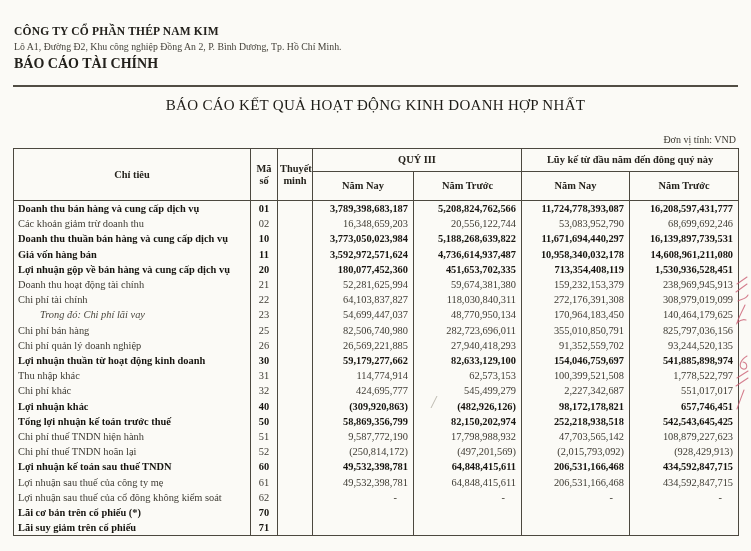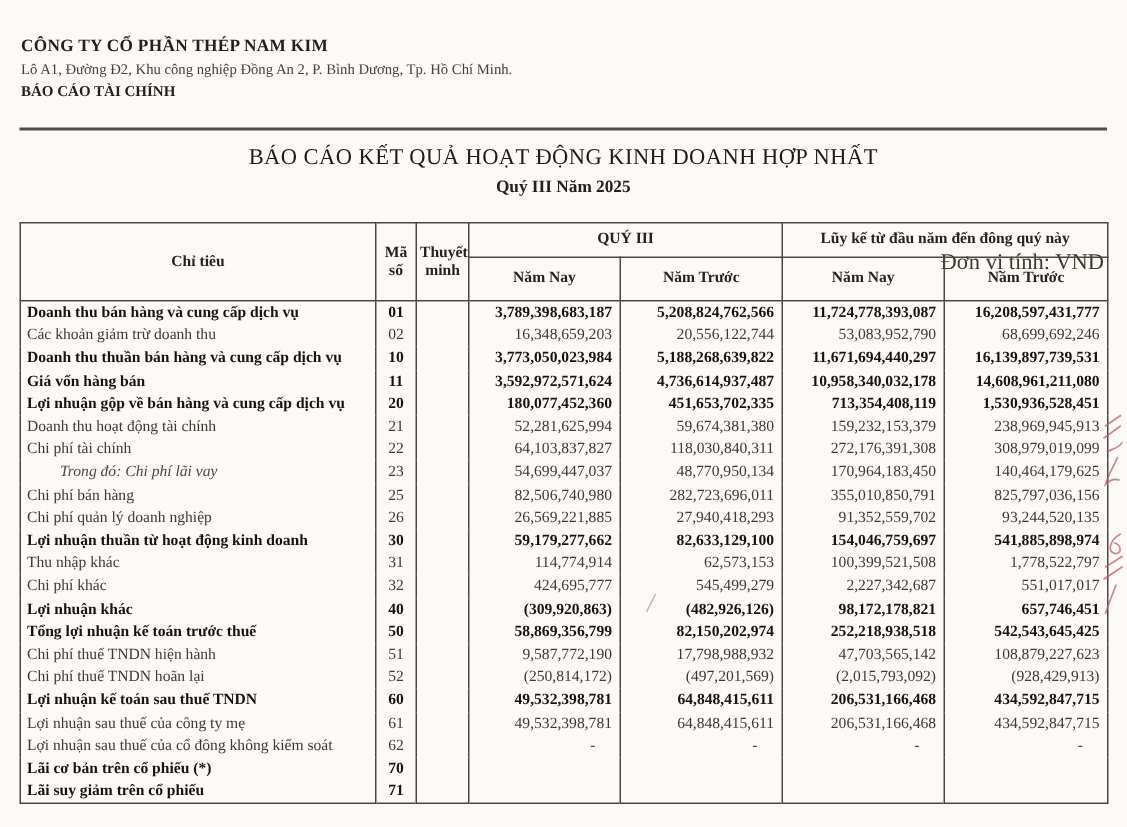--- a/index.html
+++ b/index.html
@@ -10,32 +10,32 @@
     color:#3a372f;
     position:relative;
   }
   .page{position:absolute;inset:0;}
 
   
   .letterhead{position:absolute;top:25px;left:14px;right:26px;display:flex;justify-content:space-between;align-items:flex-start;}
   .lh-left{max-width:470px;}
   .company-name{font-weight:bold;font-size:11.5px;color:#23211c;letter-spacing:.2px;}
   .company-address{font-size:9.8px;margin-top:4px;color:#45423a;}
-  .doc-type{font-weight:bold;font-size:10px;margin-top:4px;color:#23211c;}
+  .doc-type{font-weight:bold;font-size:14px;margin-top:4px;color:#23211c;}
   .lh-right{text-align:right;padding-top:2px;}
   .report-type{font-weight:bold;font-size:10.8px;color:#23211c;}
   .period-end{font-size:10px;margin-top:6px;color:#45423a;}
 
   .rule{position:absolute;top:85px;left:13px;right:13px;height:2px;background:#514d44;}
 
   .title{position:absolute;top:97px;left:0;width:100%;text-align:center;
          font-size:15px;font-weight:normal;color:#1d1b16;letter-spacing:.3px;}
   .subtitle{position:absolute;top:119px;left:0;width:100%;text-align:center;
             font-size:11.5px;font-weight:bold;color:#23211c;}
-  .unit-note{position:absolute;top:134px;right:15px;font-size:15px;color:#3c3931;margin-top:33px;}
+  .unit-note{position:absolute;top:134px;right:15px;font-size:10px;color:#3c3931;}
 
   
   table.report{
     position:absolute;top:148px;left:13px;width:725px;
     border-collapse:collapse;table-layout:fixed;
     border:1.6px solid #4c483f;
   }
   .report thead th{
     border:1px solid #4c483f;
     font-size:10.4px;font-weight:bold;color:#26231d;
@@ -68,21 +68,20 @@
     <div class="lh-left">
       <div class="company-name">CÔNG TY CỔ PHẦN THÉP NAM KIM</div>
       <div class="company-address">Lô A1, Đường Đ2, Khu công nghiệp Đồng An 2, P. Bình Dương, Tp. Hồ Chí Minh.</div>
       <div class="doc-type">BÁO CÁO TÀI CHÍNH</div>
     </div>
   </div>
 
   <div class="rule"></div>
 
   <div class="title">BÁO CÁO KẾT QUẢ HOẠT ĐỘNG KINH DOANH HỢP NHẤT</div>
-  <div class="subtitle">Quý III Năm 2025</div>
   <div class="unit-note">Đơn vị tính: VND</div>
 
   <table class="report">
     <colgroup>
       <col style="width:237px">
         <col style="width:27px">
         <col style="width:35px">
       <col style="width:101px">
         <col style="width:108px">
         <col style="width:108px">

